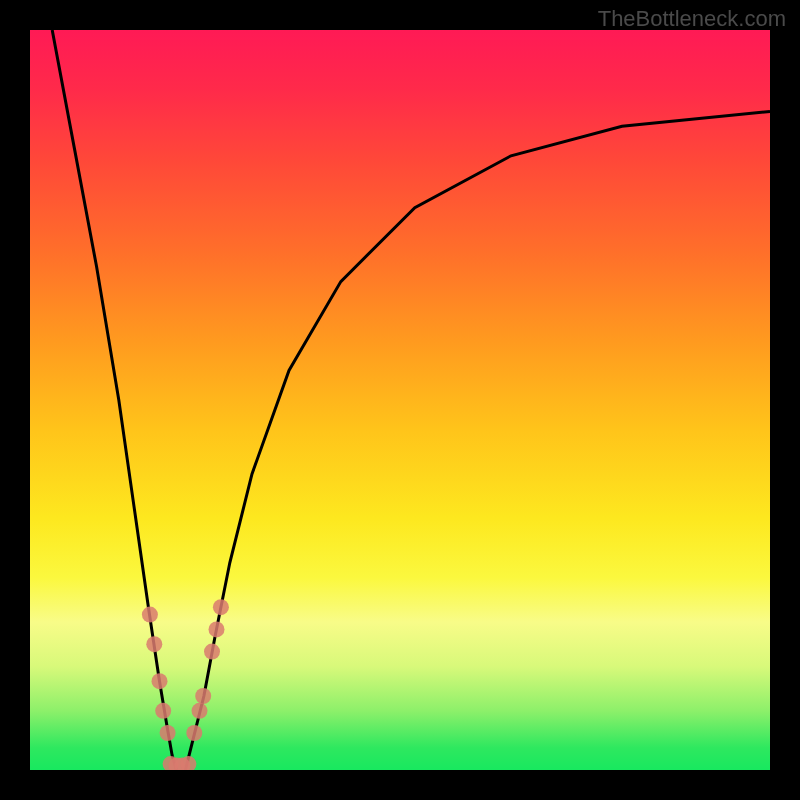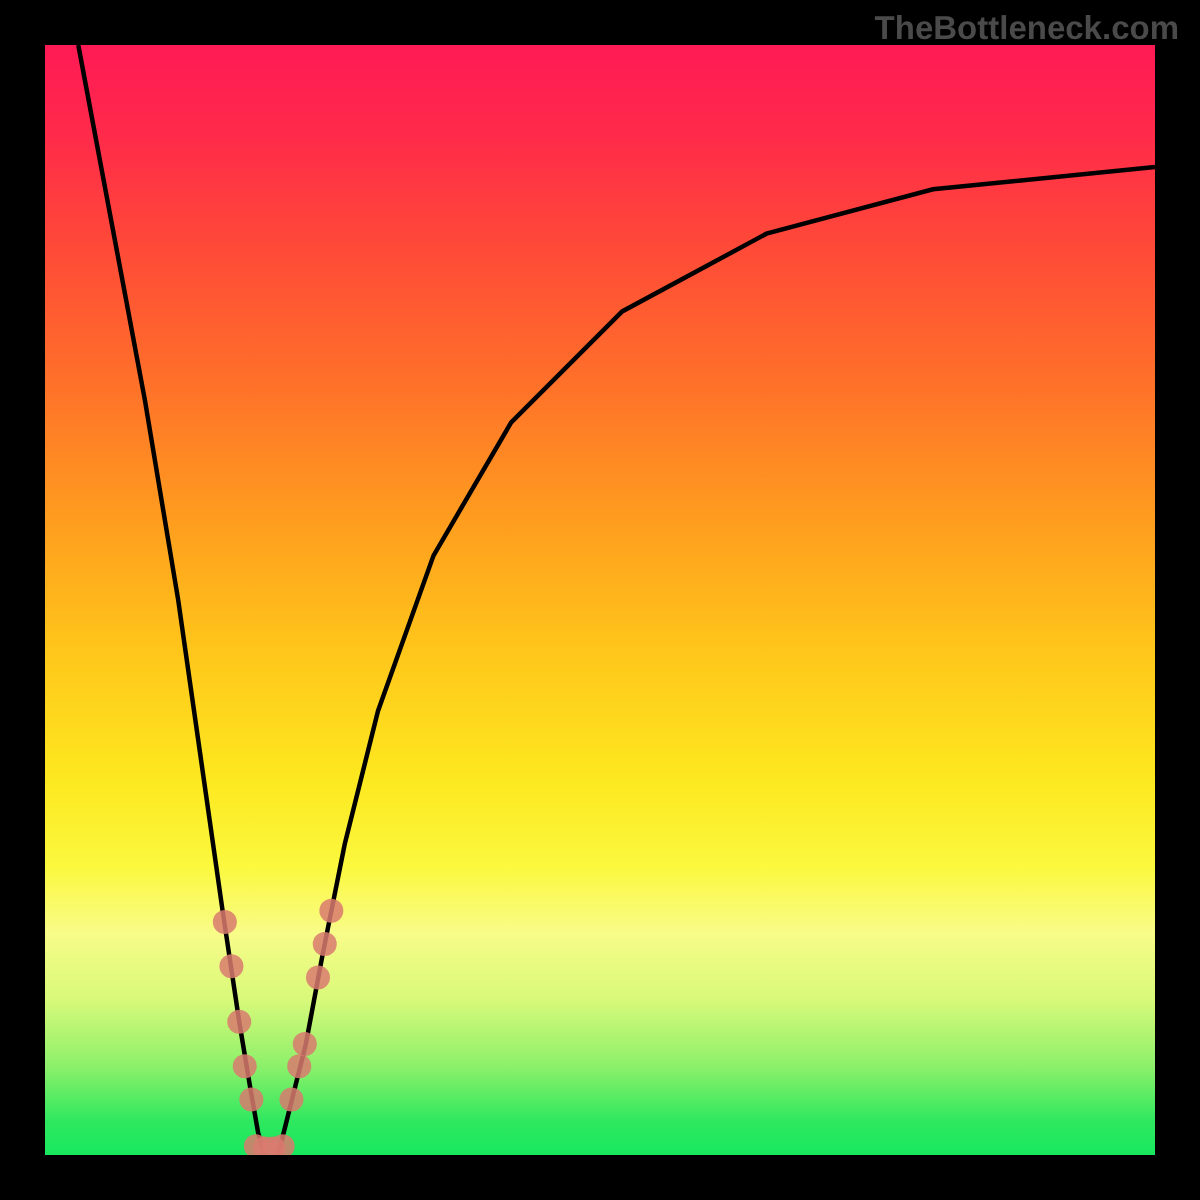--- a/index.html
+++ b/index.html
@@ -10,21 +10,21 @@
     position: relative;
     font-family: Arial, sans-serif;
     overflow: hidden;
   }
   .watermark {
     position: absolute;
     top: 6px;
     right: 14px;
     color: #4a4a4a;
     font-size: 22px;
-    font-weight: bold;
+    font-weight: normal;
     z-index: 10;
   }
   .plot-area {
     position: absolute;
     top: 30px;
     left: 30px;
     width: 740px;
     height: 740px;
     background: linear-gradient(to bottom,
       #ff1a55 0%,

